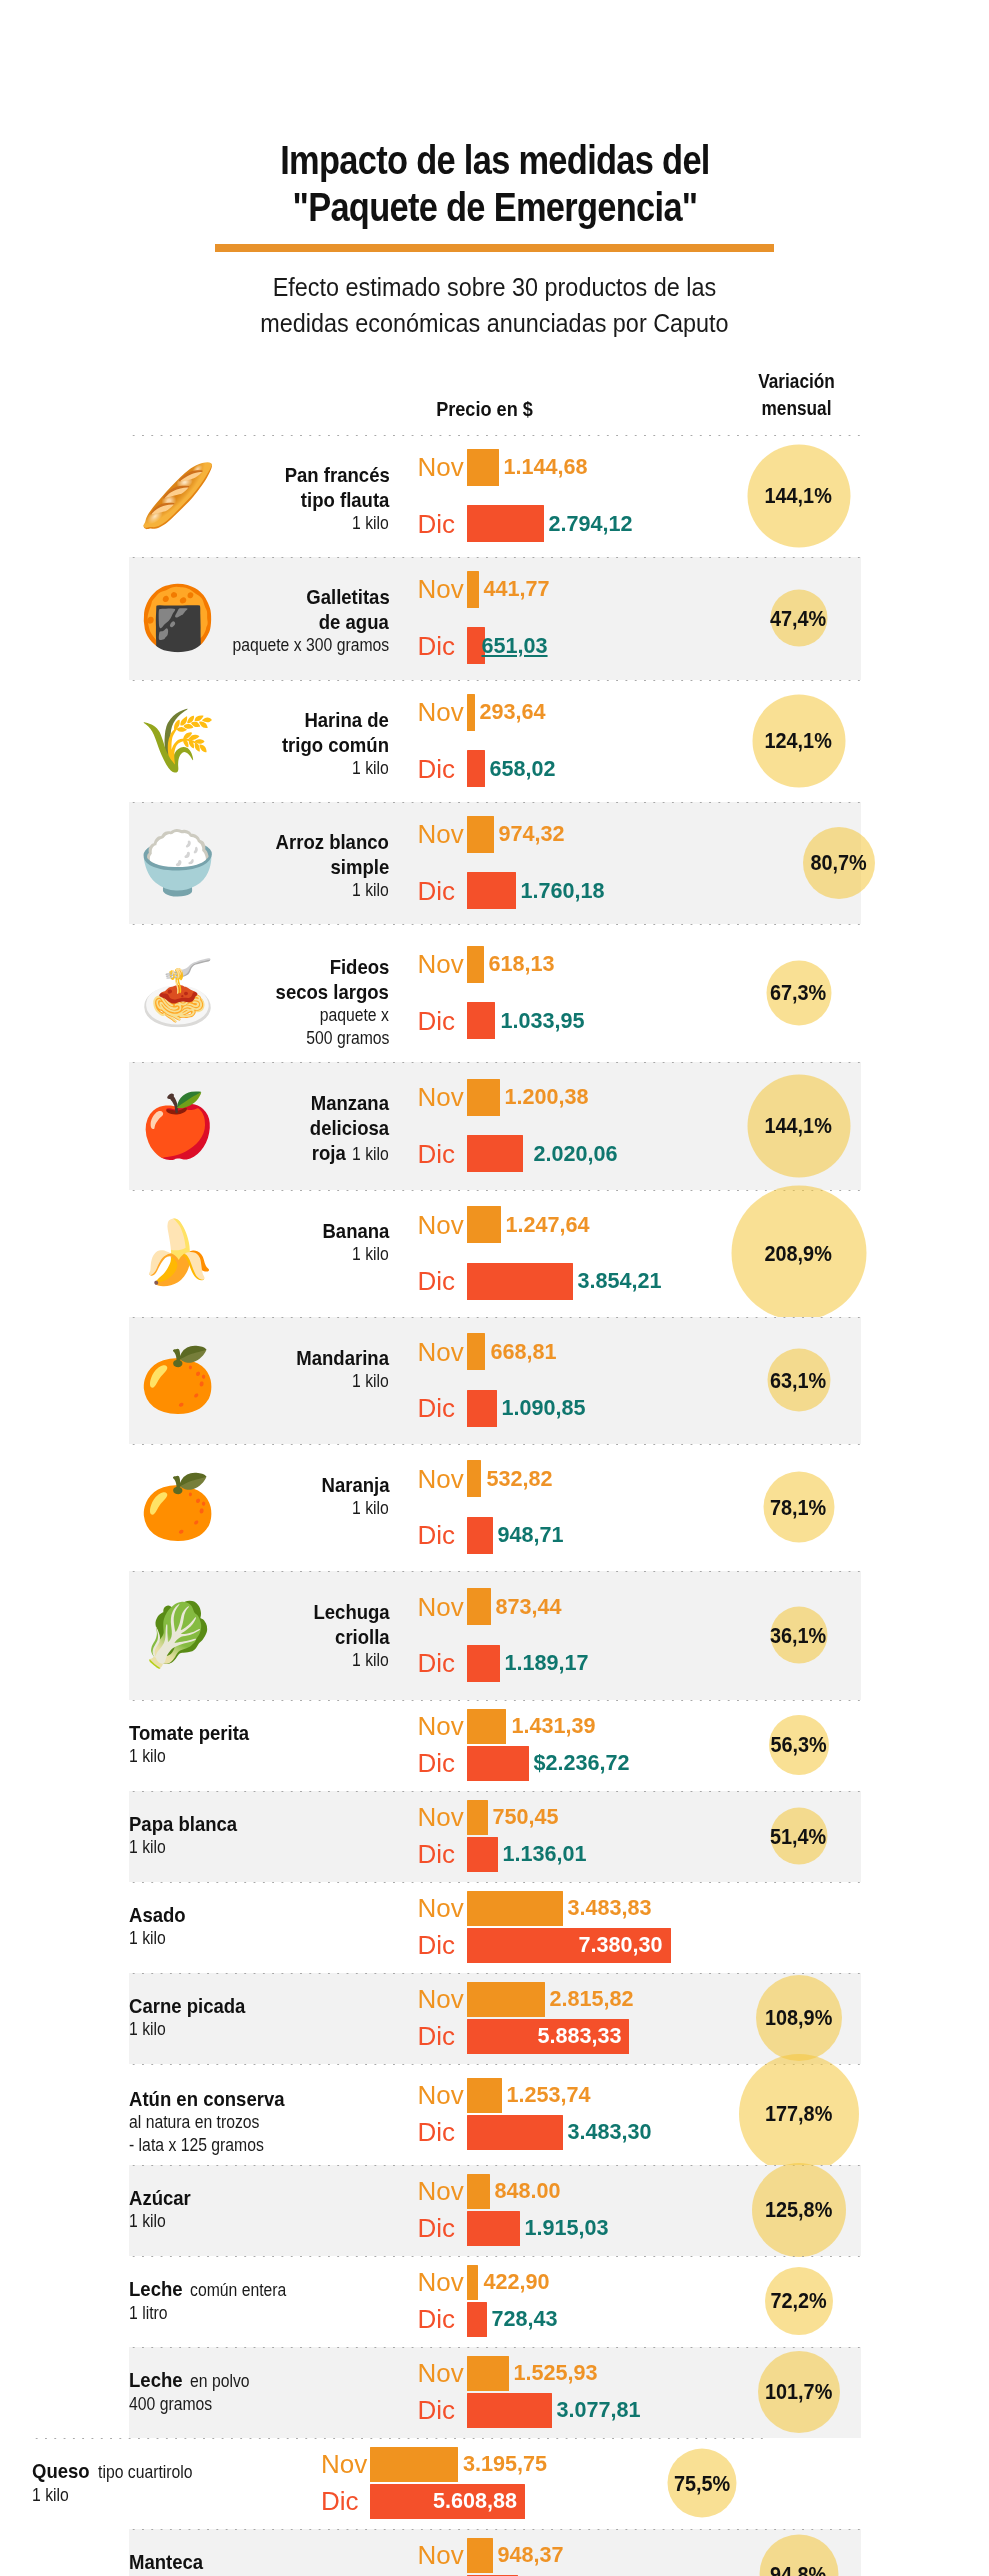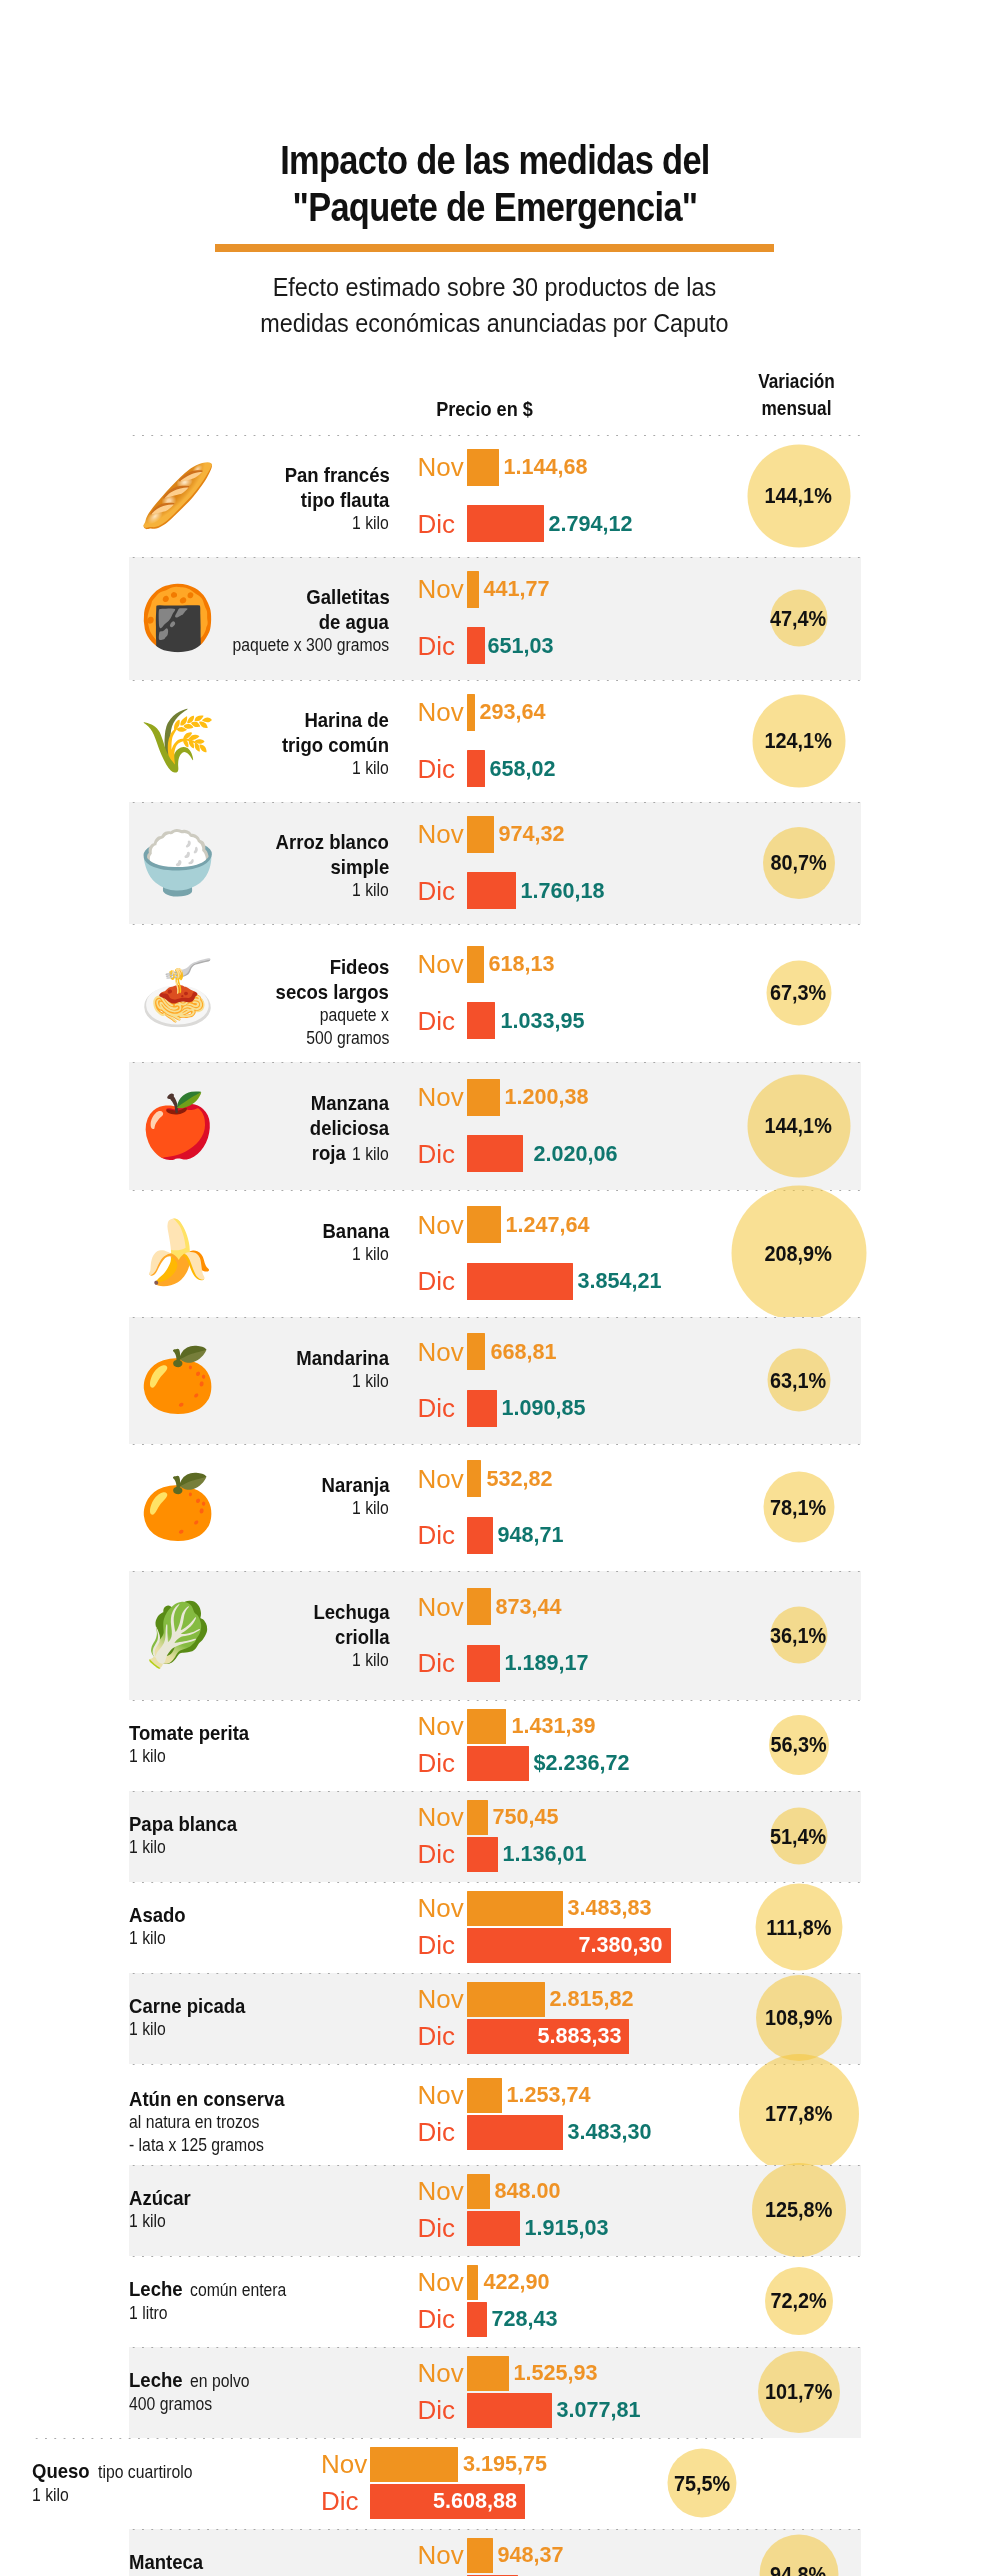--- a/index.html
+++ b/index.html
@@ -209,21 +209,21 @@
         </div>
         <div class="bars" style="top: 13.4px;">
           <div class="barline" style="height: 39px;">
             <div class="barlabel nov">Nov</div>
             <div class="bar nov" style="width: 12px;"></div>
             <div class="barval nov" style="left: 66px;">441,77</div>
           </div>
           <div class="barline" style="height: 39px; margin-top: 17.5px;">
             <div class="barlabel dic">Dic</div>
             <div class="bar dic" style="width: 18px;"></div>
-            <div class="barval dic" style="left: 70px;">651,03</div>
+            <div class="barval dic" style="left: 64px; text-decoration: underline;">651,03</div>
           </div>
         </div>
         <div class="bubble-wrap">
           <div class="bubble" style="width: 57px; height: 57px;">
             <span>47,4%</span>
           </div>
         </div>
       </div>
       <div class="row" style="height: 122px;">
         <div class="sep"></div>
@@ -269,21 +269,21 @@
             <div class="bar nov" style="width: 27px;"></div>
             <div class="barval nov" style="left: 81px;">974,32</div>
           </div>
           <div class="barline" style="height: 39px; margin-top: 17.5px;">
             <div class="barlabel dic">Dic</div>
             <div class="bar dic" style="width: 49px;"></div>
             <div class="barval dic" style="left: 103px;">1.760,18</div>
           </div>
         </div>
         <div class="bubble-wrap">
-          <div class="bubble" style="width: 72px; height: 72px;">
+          <div class="bubble" style="width: 72px; height: 72px; margin-left: 40px;">
             <span>80,7%</span>
           </div>
         </div>
       </div>
       <div class="row" style="height: 138px;">
         <div class="sep"></div>
         <div class="prod-img">
           <div class="glyph">🍝</div>
         </div>
         <div class="prod-label" style="left: 0px; width: 268px; top: 30px;">
@@ -506,25 +506,20 @@
             <div class="barlabel nov">Nov</div>
             <div class="bar nov" style="width: 96px;"></div>
             <div class="barval nov" style="left: 150px;">3.483,83</div>
           </div>
           <div class="barline" style="height: 37px;">
             <div class="barlabel dic">Dic</div>
             <div class="bar dic" style="width: 204px;"></div>
             <div class="barval dic inside" style="left: 245px; transform: translate(-100%, -50%);">7.380,30</div>
           </div>
         </div>
-        <div class="bubble-wrap">
-          <div class="bubble" style="width: 87px; height: 87px;">
-            <span>111,8%</span>
-          </div>
-        </div>
       </div>
       <div class="row shaded" style="height: 91px;">
         <div class="sep"></div>
         <div class="prod-label leftal" style="left: 0px; width: 268px; top: 20px;">
           <div><span class="prod-name">Carne picada</span></div>
           <div><span class="prod-unit">1 kilo</span></div>
         </div>
         <div class="bars" style="top: 8.2px;">
           <div class="barline" style="height: 37px;">
             <div class="barlabel nov">Nov</div>

